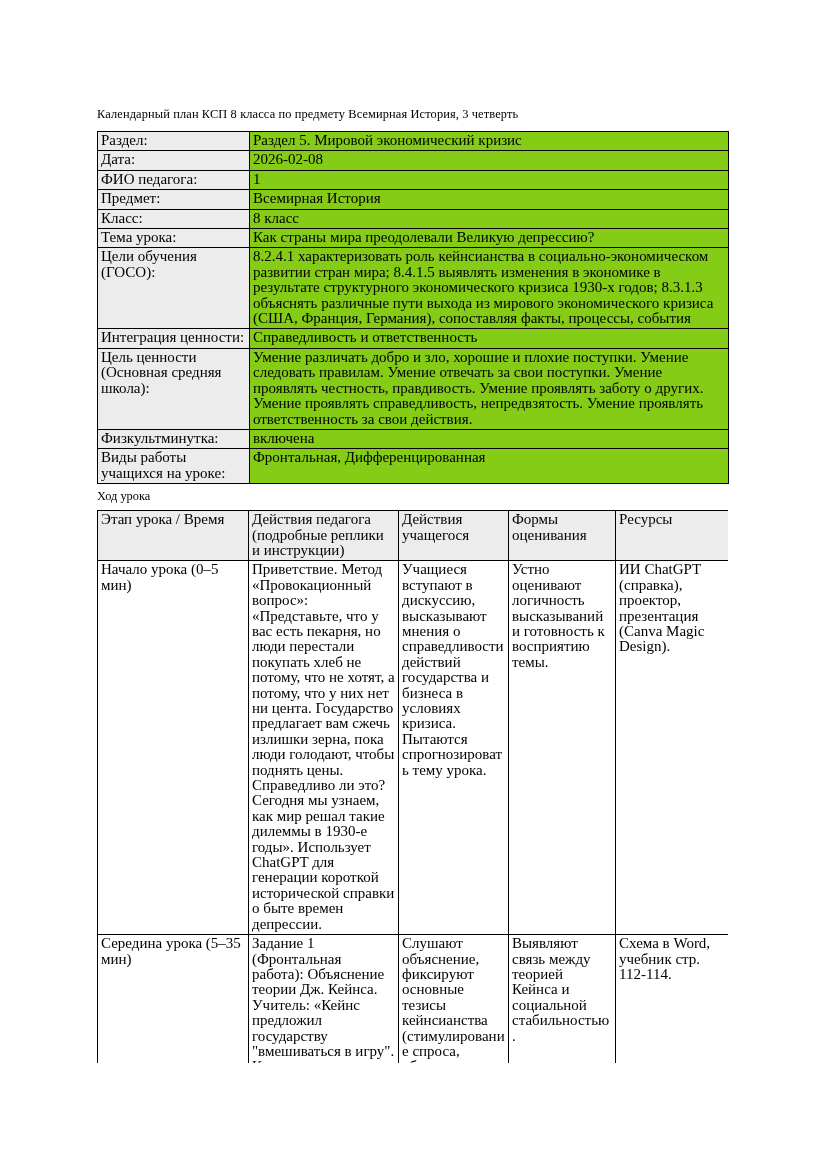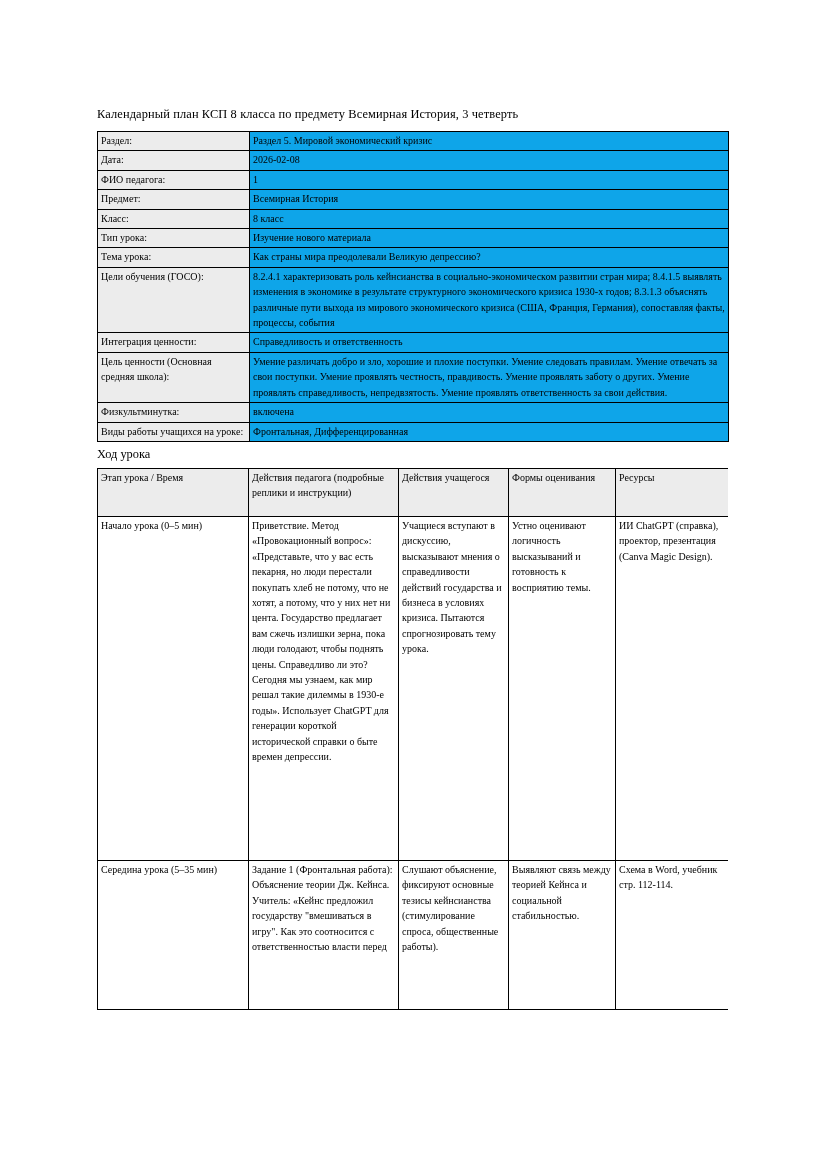--- a/index.html
+++ b/index.html
@@ -40,41 +40,41 @@
   }
   .section-label {
     font-size: 12.4px;
     line-height: 16px;
     margin: 4px 0 6px 0;
   }
   table.doc-table {
     border-collapse: collapse;
     width: 631px;
     table-layout: fixed;
-    font-size: 10px;
+    font-size: 15px;
     line-height: 15.4px;
   }
   table.doc-table td, table.doc-table th {
     border: 1px solid #000000;
     padding: 1px 3px 2px 3px;
     vertical-align: top;
     text-align: left;
     font-weight: normal;
     word-wrap: break-word;
     overflow-wrap: break-word;
     hyphens: none;
   }
   
   .info-table col.c-label { width: 152px; }
   .info-table col.c-value { width: 479px; }
   .info-table td.label-cell {
     background: #ececec;
   }
   .info-table td.value-cell {
-    background: #0ea5e9;
+    background: #84cc16;
   }
   
   .flow-table col.f1 { width: 151px; }
   .flow-table col.f2 { width: 150px; }
   .flow-table col.f3 { width: 110px; }
   .flow-table col.f4 { width: 107px; }
   .flow-table col.f5 { width: 113px; }
   .flow-table thead td {
     background: #ececec;
     height: 44px;
@@ -116,24 +116,20 @@
           <td class="label-cell">ФИО педагога:</td>
           <td class="value-cell">1</td>
         </tr>
         <tr>
           <td class="label-cell">Предмет:</td>
           <td class="value-cell">Всемирная История</td>
         </tr>
         <tr>
           <td class="label-cell">Класс:</td>
           <td class="value-cell">8 класс</td>
-        </tr>
-        <tr>
-          <td class="label-cell">Тип урока:</td>
-          <td class="value-cell">Изучение нового материала</td>
         </tr>
         <tr>
           <td class="label-cell">Тема урока:</td>
           <td class="value-cell">Как страны мира преодолевали Великую депрессию?</td>
         </tr>
         <tr>
           <td class="label-cell">Цели обучения (ГОСО):</td>
           <td class="value-cell">8.2.4.1 характеризовать роль кейнсианства в социально-экономическом развитии стран мира; 8.4.1.5 выявлять изменения в экономике в результате структурного экономического кризиса 1930-х годов; 8.3.1.3 объяснять различные пути выхода из мирового экономического кризиса (США, Франция, Германия), сопоставляя факты, процессы, события</td>
         </tr>
         <tr>

